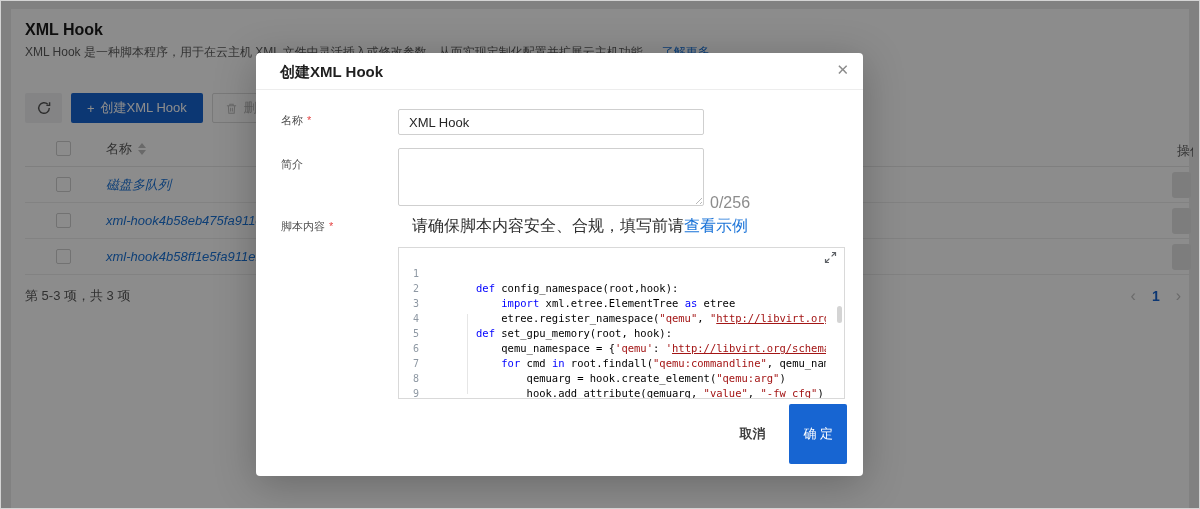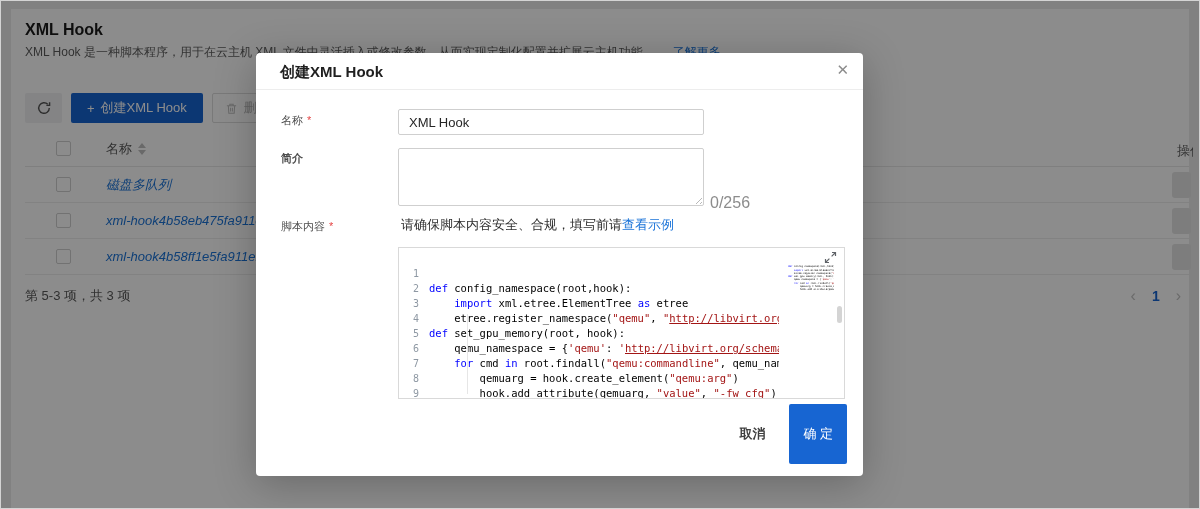--- a/index.html
+++ b/index.html
@@ -6,21 +6,21 @@
     --primary:#1765d2;
     --link:#1a73d8;
     --border:#d9d9d9;
   }
   *{margin:0;padding:0;box-sizing:border-box;}
   body{font-family:"Liberation Sans","DejaVu Sans",sans-serif;background:#fff;}
   .screen{position:relative;width:1200px;height:509px;overflow:hidden;background:#ebebeb;border:1px solid #d4d4d4;}
   .page-card{position:absolute;left:10px;top:8px;right:10px;bottom:0;background:#fff;}
   .page-title{position:absolute;left:14px;top:12px;font-size:16px;font-weight:bold;color:#1a1a1a;}
   .page-sub{position:absolute;left:14px;top:35px;font-size:12px;color:#5c5c5c;white-space:nowrap;}
-  .page-sub .lnk{color:var(--link);margin-left:18px;cursor:pointer;text-decoration:underline;}
+  .page-sub .lnk{color:var(--link);margin-left:7px;cursor:pointer;text-decoration:underline;}
   .toolbar{position:absolute;left:14px;top:84px;display:flex;gap:9px;align-items:center;}
   .btn{height:30px;display:inline-flex;align-items:center;justify-content:center;font-size:13px;border-radius:2px;border:none;cursor:pointer;}
   .btn-refresh{width:37px;background:#f0f1f2;color:#555;}
   .btn-create{padding:0 16px;background:var(--primary);color:#fff;gap:6px;}
   .btn-delete{padding:0 12px;background:#fff;border:1px solid #dcdcdc;color:#b3b3b3;gap:6px;}
   .btn-partial{width:18px;background:#fff;border:1px solid #dcdcdc;}
   .table{position:absolute;left:14px;right:0;top:122px;font-size:13px;}
   .t-head{position:relative;display:flex;align-items:center;height:36px;border-bottom:1px solid #e8e8e8;color:#595959;padding-left:31px;}
   .t-row{position:relative;display:flex;align-items:center;height:36px;border-bottom:1px solid #ededed;padding-left:31px;}
   .cbx{width:15px;height:15px;border:1px solid #cfcfcf;border-radius:2px;background:#fff;flex:none;cursor:pointer;}
@@ -41,28 +41,28 @@
   .m-header{position:relative;height:37px;border-bottom:1px solid #ededed;}
   .m-title{position:absolute;left:24px;top:10px;font-size:15px;font-weight:bold;color:#1f1f1f;}
   .m-close{position:absolute;right:14px;top:8px;font-size:15px;color:#8c8c8c;background:none;border:none;cursor:pointer;}
   .m-label{position:absolute;left:25px;font-size:11px;color:#4d4d4d;white-space:nowrap;}
   .req{color:#e54545;margin-left:4px;}
   .inp-name{position:absolute;left:142px;top:56px;width:306px;height:26px;border:1px solid #cfcfcf;border-radius:2px;padding:0 10px;font-size:13px;color:#262626;font-family:inherit;}
   .ta-wrap{position:absolute;left:142px;top:95px;width:306px;height:58px;}
   .ta-intro{width:100%;height:100%;border:1px solid #cfcfcf;border-radius:2px;resize:none;font-family:inherit;font-size:13px;padding:4px 8px;}
   .ta-grip{position:absolute;right:2px;bottom:2px;width:9px;height:9px;background:repeating-linear-gradient(135deg,transparent 0 2px,#b9b9b9 2px 3px);clip-path:polygon(100% 0,100% 100%,0 100%);pointer-events:none;}
   .counter{position:absolute;left:454px;top:141px;font-size:16px;color:#8c8c8c;}
-  .hint{position:absolute;left:145px;top:163px;font-size:13px;color:#2e2e2e;white-space:nowrap;}
+  .hint{position:absolute;left:156px;top:163px;font-size:16px;color:#2e2e2e;white-space:nowrap;}
   .hint .lnk{color:var(--link);cursor:pointer;}
   .editor{position:absolute;left:142px;top:194px;width:447px;height:152px;border:1px solid var(--border);background:#fff;overflow:hidden;}
   .ed-expand{position:absolute;top:3px;right:7px;width:13px;height:13px;cursor:pointer;z-index:3;}
   .ed-body{position:absolute;left:0;right:0;top:18px;bottom:0;overflow:hidden;}
   .code-line{display:flex;height:15px;line-height:15px;font-family:"DejaVu Sans Mono","Liberation Mono",monospace;font-size:10.5px;white-space:pre;}
   .ln{width:30px;flex:none;text-align:right;padding-right:10px;color:#8e98a3;font-size:10px;}
-  .code-text{width:350px;flex:none;overflow:hidden;}
+  .code-text{width:350px;flex:none;overflow:hidden;margin-left:47px;}
   .tk-kw{color:#0000ff;}
   .tk-str{color:#a31515;}
   .tk-url{color:#a31515;text-decoration:underline;}
   .tk-pl{color:#000;}
   .indent-guide{position:absolute;left:68px;top:48px;bottom:4px;width:1px;background:#e6e6e6;}
   .minimap{position:absolute;top:14px;right:10px;width:46px;overflow:hidden;font-family:"DejaVu Sans Mono","Liberation Mono",monospace;font-size:2.5px;line-height:3.3px;white-space:pre;cursor:pointer;}
   .minimap .code-line{height:3.3px;line-height:3.3px;font-size:2.5px;}
   .vscroll{position:absolute;right:2px;top:58px;width:5px;height:17px;background:#d4d4d4;border-radius:3px;cursor:grab;}
   .m-footer{position:absolute;right:16px;bottom:12px;display:flex;align-items:center;gap:16px;}
   .btn-cancel{background:none;border:none;font-size:13px;color:#404040;padding:6px 8px;cursor:pointer;font-weight:bold;}
@@ -146,21 +146,21 @@
     <div class="m-header">
       <span class="m-title">创建XML Hook</span>
       <button class="m-close">✕</button>
     </div>
 
     <span class="m-label" style="top:60px;">
       <span>名称</span><span class="req">*</span>
     </span>
     <input class="inp-name" type="text" value="XML Hook" style="">
 
-    <span class="m-label" style="top:98px;font-weight:bold;">简介</span>
+    <span class="m-label" style="top:104px;">简介</span>
     <span class="ta-wrap">
       <textarea class="ta-intro" style=""></textarea>
       <span class="ta-grip"></span>
     </span>
     <span class="counter">0/256</span>
 
     <span class="m-label" style="top:166px;">
       <span>脚本内容</span><span class="req">*</span>
     </span>
     <div class="hint">

